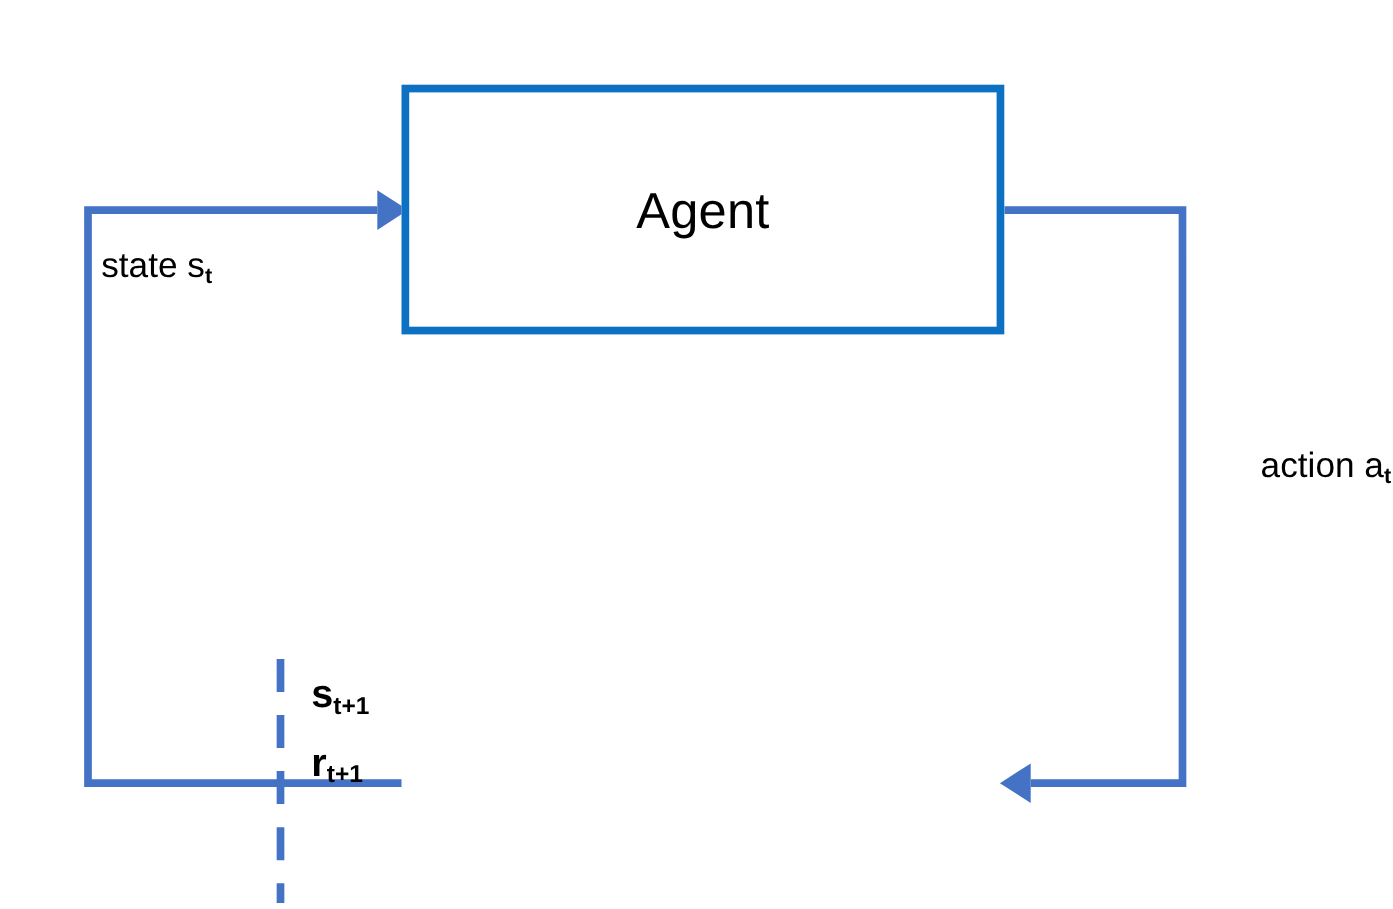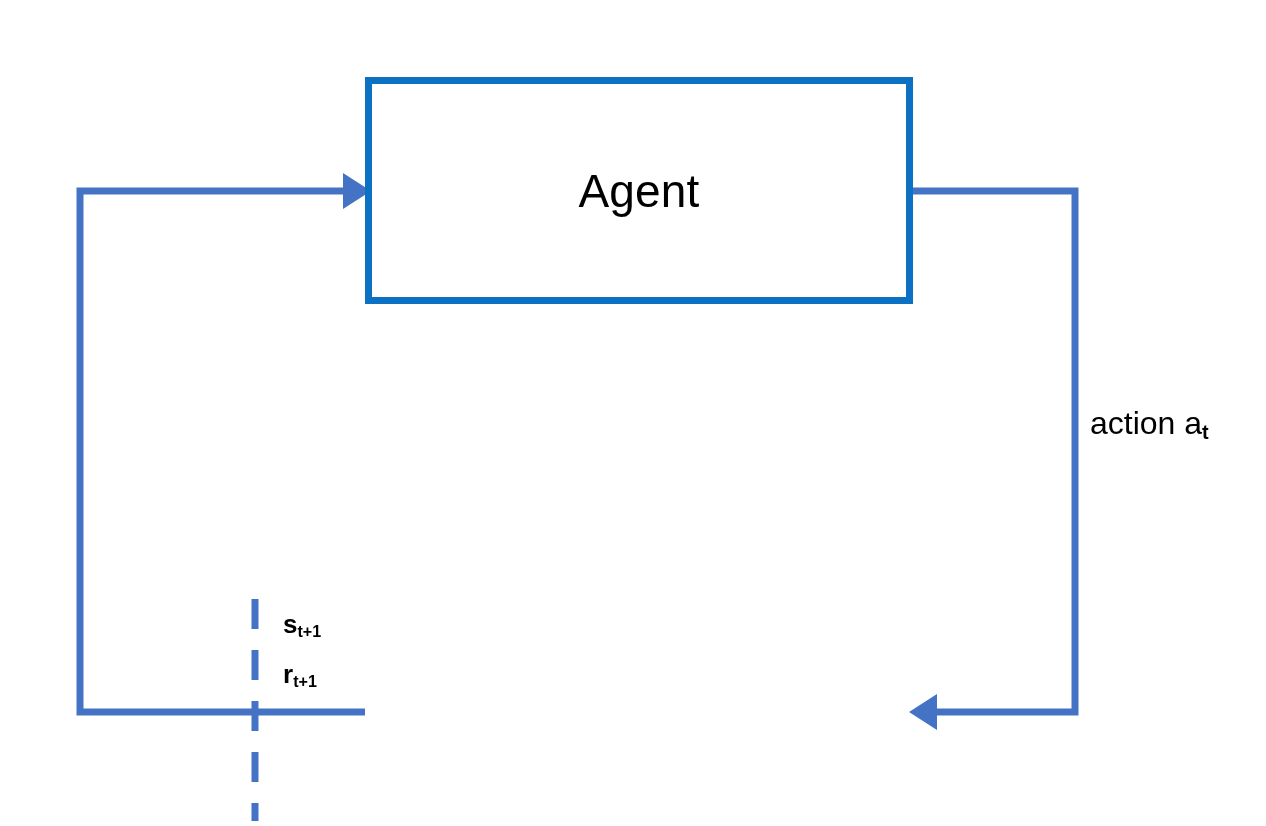--- a/index.html
+++ b/index.html
@@ -39,21 +39,21 @@
     letter-spacing: 0.2px;
   }
   .edge-label {
     position: absolute;
     color: #000000;
     font-weight: 400;
     line-height: 1.22;
     white-space: nowrap;
   }
   .edge-label.big { font-size: 32px; }
-  .edge-label.small { font-size: 26px; font-weight: 700; }
+  .edge-label.small { font-size: 36px; font-weight: 700; }
   .edge-label sub {
     font-size: 0.62em;
     font-weight: 700;
     vertical-align: baseline;
     position: relative;
     bottom: -0.26em;
   }
   .edge-label.small sub { font-weight: 700; }
 </style>
 </head>
@@ -75,23 +75,24 @@
 
     <line x1="255" y1="565" x2="255" y2="787" stroke="#4472C4" stroke-width="7" stroke-dasharray="30 21" stroke-linecap="butt"></line>
   </svg>
 
   <div class="node-box" style="left:365px; top:43px; width:548px; height:227px; border:7px solid #0C71C3;">
     <span class="node-label">Agent</span>
   </div>
 
 
   <div class="edge-label big" style="left:92px; top:188px;">
+    <div><span>state s</span><sub>t</sub></div>
   </div>
 
-  <div class="edge-label big" style="left:1090px; top:370px;">
+  <div class="edge-label big" style="left:1146px; top:370px;">
     <div><span>action a</span><sub>t</sub></div>
   </div>
 
   <div class="edge-label small" style="left:283px; top:575px;">
     <div style="margin-bottom:18px;"><span>s</span><sub>t+1</sub></div>
     <div><span>r</span><sub>t+1</sub></div>
   </div>
 
 </div>
 

